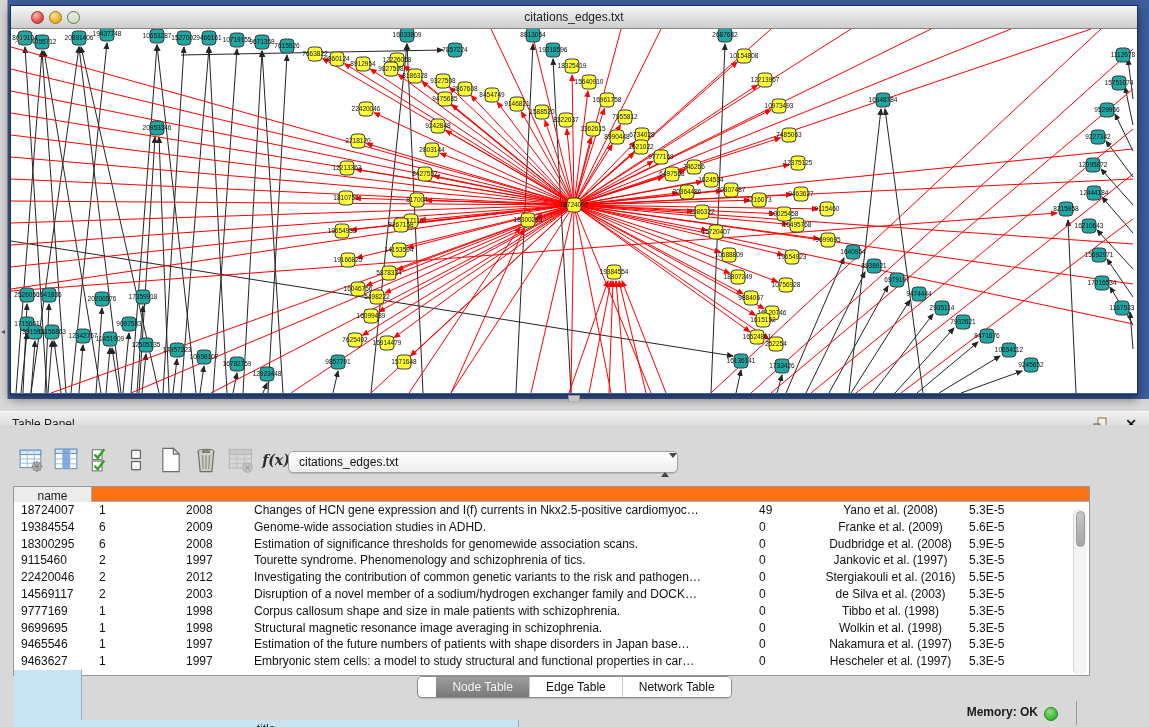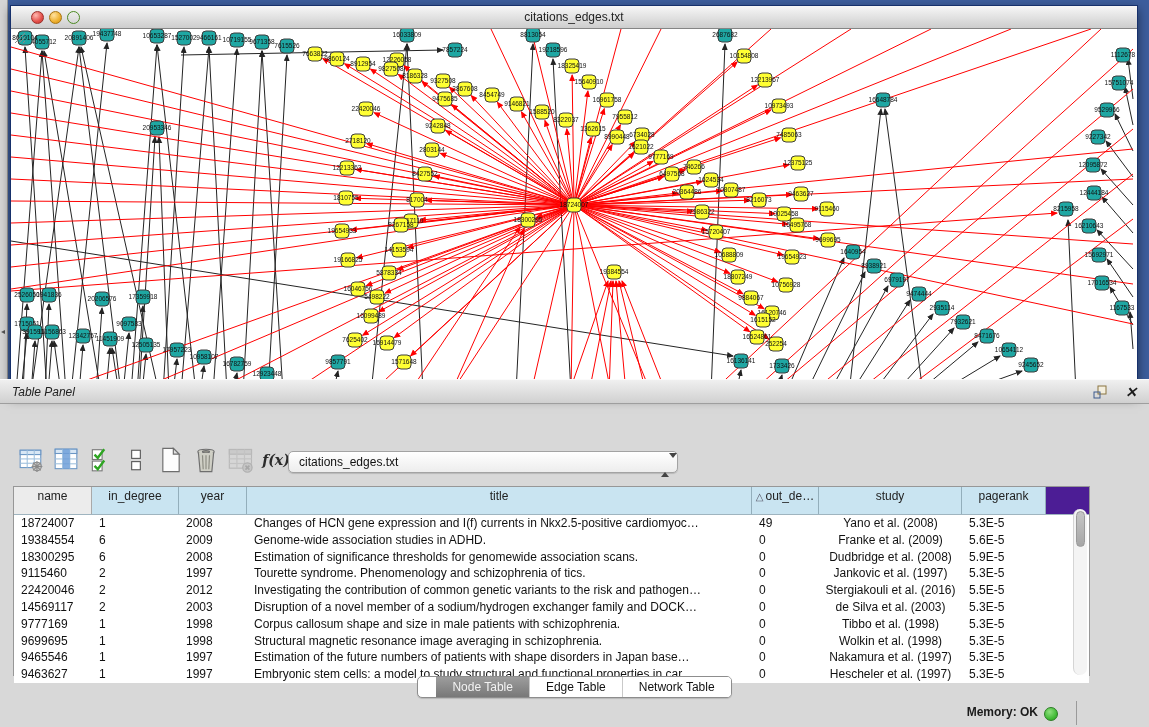--- a/index.html
+++ b/index.html
@@ -17,37 +17,37 @@
   .tl.red   { left:20px; background:radial-gradient(circle at 35% 30%, #ffb9b0, #e4504a 60%, #c0392f); border:1px solid #9c2f2a; }
   .tl.yellow{ left:38px; background:radial-gradient(circle at 35% 30%, #ffe2a0, #eeb02f 60%, #d29416); border:1px solid #a87410; }
   .tl.green { left:56px; background:radial-gradient(circle at 35% 30%, #d2f3a6, #7cc43f 60%, #5a9e27; ); border:1px solid #4c8a22; }
   .canvas { position:relative; width:1126px; height:364px; background:#fff; overflow:hidden; }
   .canvas svg { position:absolute; left:0; top:0; }
   .grip { position:absolute; right:1px; bottom:1px; width:14px; height:14px; }
 
   .splitter-notch { position:absolute; left:568px; top:395px; width:12px; height:6px; background:#c6c6c6; border:1px solid #909090; border-bottom:none; }
 
   
-  .panel-header { position:absolute; left:0; top:379px; width:1149px; height:25px; background:linear-gradient(#f0f0f0,#d0d0d0); border-top:1px solid #fbfbfb; border-bottom:1px solid #9e9e9e; font-size:12px; color:#222; line-height:24px; padding-left:12px;font-style:italic; }
+  .panel-header { position:absolute; left:0; top:411px; width:1149px; height:25px; background:linear-gradient(#f0f0f0,#d0d0d0); border-top:1px solid #fbfbfb; border-bottom:1px solid #9e9e9e; font-size:12px; color:#222; line-height:24px; padding-left:12px; }
   .panel-float { position:absolute; right:40px; top:5px; width:16px; height:16px; }
   .panel-close { position:absolute; right:12px; top:3px; font-size:14px; font-weight:bold; color:#1a1a1a; line-height:18px; cursor:default; }
 
   .panel-body { position:absolute; left:0; top:425px; width:1149px; height:302px; background:#d8d8d8; }
 
   .toolbar { position:absolute; left:16px; top:20px; display:flex; align-items:center; }
   .tool-btn { width:30px; height:30px; margin-right:5px; display:flex; align-items:center; justify-content:center; background:transparent; border:none; }
   .fx-label { font-family:"DejaVu Serif", serif; font-style:italic; font-weight:bold; font-size:14px; color:#2b2b2b; }
 
   .dropdown { position:absolute; left:288px; top:26px; width:390px; height:22px; background:linear-gradient(#ffffff,#ededed); border:1px solid #a3a3a3; border-radius:5px; font-size:12px; color:#111; line-height:20px; padding-left:10px; box-shadow:0 1px 1px rgba(0,0,0,.15); }
   .dd-arrows { position:absolute; right:8px; top:3px; width:8px; height:16px; }
   .dd-arrows .up { width:0; height:0; border-left:4px solid transparent; border-right:4px solid transparent; border-bottom:5px solid #444; margin-bottom:3px; }
   .dd-arrows .down { width:0; height:0; border-left:4px solid transparent; border-right:4px solid transparent; border-top:5px solid #444; }
 
   .table-wrap { position:absolute; left:13px; top:61px; width:1077px; height:190px; background:#fff; border:1px solid #979797; }
-  .thead { display:flex; height:28px; background:#4c1d95; border-bottom:1px solid #9fb4bf; }
+  .thead { display:flex; height:15px; background:#f97316; border-bottom:1px solid #9fb4bf;flex-direction:column; }
   .th { font-size:12px; color:#222; text-align:center; line-height:19px; background:#c9e4f1; border-right:1px solid #93aebb; overflow:hidden; white-space:nowrap; }
   .th.gray { background:#ececec; border-right:1px solid #a9a9a9; }
   .th .sort { font-size:10px; color:#556; margin-right:2px; }
   .tbody { position:relative; height:168px; overflow:hidden; }
   .tr { display:flex; height:16.8px; background:#fff; }
   .td { font-size:12px; color:#111; line-height:16.8px; white-space:nowrap; overflow:hidden; padding-left:7px; }
   .td.center { text-align:center; padding-left:0; }
   .vscroll { position:absolute; right:2px; top:22px; width:14px; height:166px; background:#f4f4f4; border-left:1px solid #d5d5d5; border-radius:7px; }
   .vthumb { position:absolute; left:2px; top:2px; width:9px; height:36px; background:linear-gradient(#c6c6c6,#a6a6a6); border:1px solid #9a9a9a; border-radius:5px; }
 

